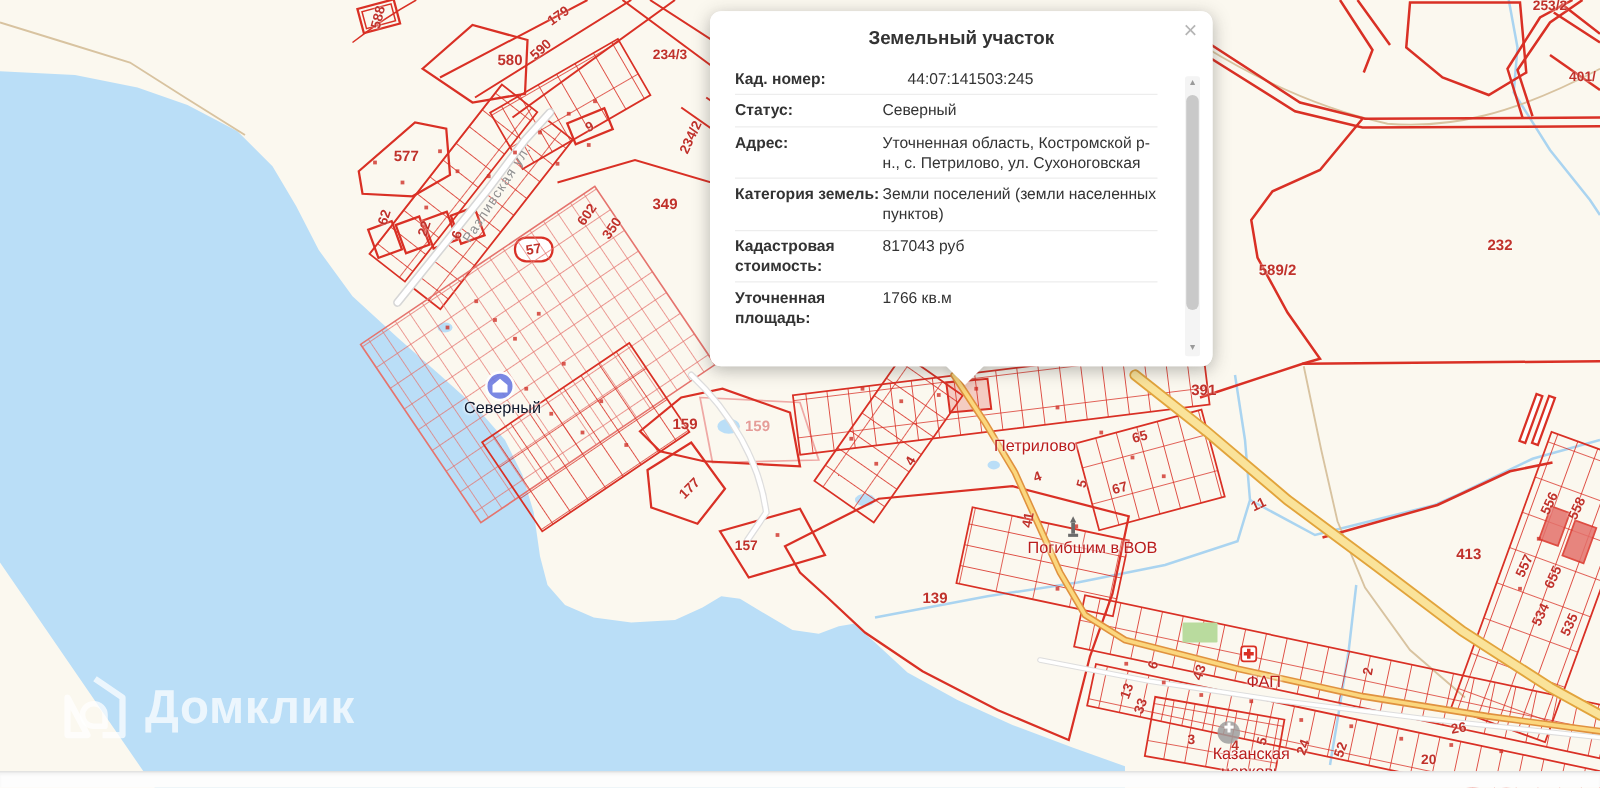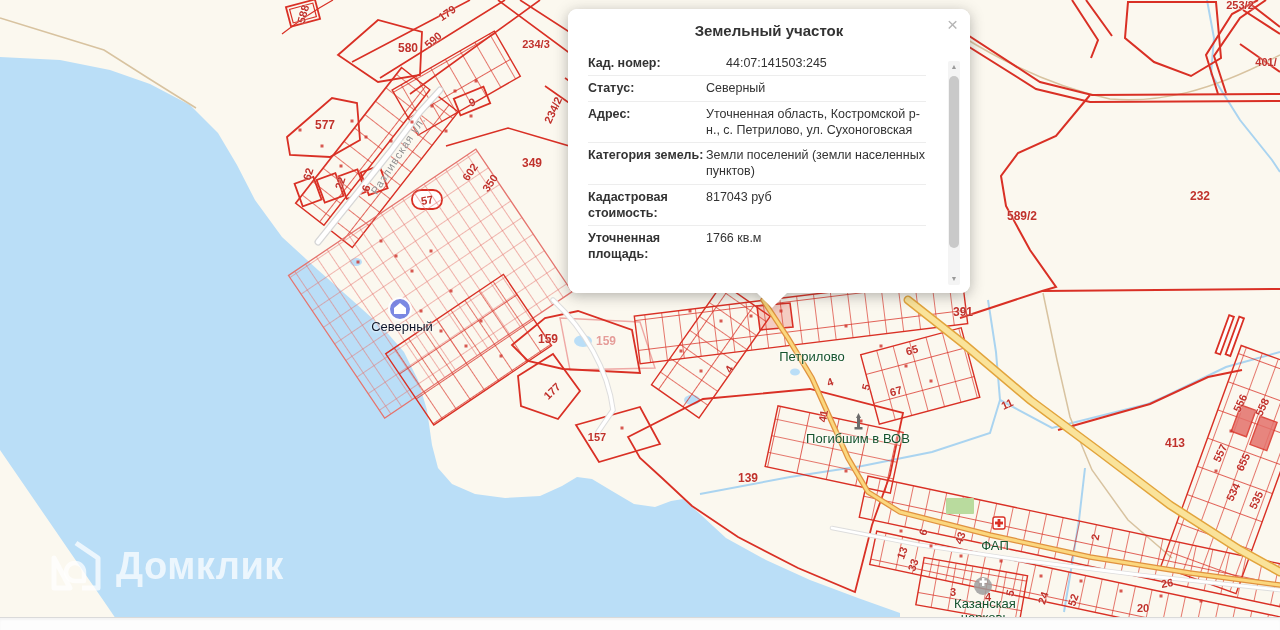--- a/index.html
+++ b/index.html
@@ -6,22 +6,22 @@
   #stage{position:relative;width:1280px;height:630px;overflow:hidden;
          font-family:"Liberation Sans",sans-serif;background:#fbf8ef;}
   #map-svg{position:absolute;left:0;top:0;}
   
   #label-layer{position:absolute;left:0;top:0;width:1280px;height:630px;pointer-events:none;}
   .map-label{position:absolute;white-space:nowrap;font-size:11px;font-weight:700;color:#c0322b;
              text-shadow:0 0 2px rgba(255,255,255,.9);}
   .map-label.big{font-size:12px;}
   .map-label.pink{color:#e59d98;font-weight:600;}
   .map-label.street{color:#8f8f8f;font-weight:400;font-size:11px;letter-spacing:1px;}
-  .map-label.place{color:#14532d;font-weight:400;font-size:13px;
-                   text-shadow:0 0 3px #fff,0 0 3px #fff;}
+  .map-label.place{color:#b91c1c;font-weight:400;font-size:13px;
+                   text-shadow:0 0 3px #fff,0 0 3px #fff;margin-left:16px;}
   .map-label.place-blue{color:#0f172a;font-weight:400;font-size:13px;
                    text-shadow:0 0 3px #fff,0 0 3px #fff;}
   
   #popup{position:absolute;left:568px;top:9px;width:402px;height:284px;background:#fff;
          border-radius:9px;box-shadow:0 3px 14px rgba(50,50,50,.35);overflow:visible;}
   #popup .tail{position:absolute;left:192px;bottom:-10px;width:24px;height:24px;background:#fff;
          transform:rotate(45deg);box-shadow:4px 4px 6px rgba(0,0,0,.07);}
   #popup-inner{position:absolute;inset:0;border-radius:9px;overflow:hidden;background:#fff;}
   #popup h2{margin:13px 0 8px 0;text-align:center;font-size:15px;color:#333;}
   #popup-close{position:absolute;right:10px;top:4px;border:none;background:none;cursor:pointer;

